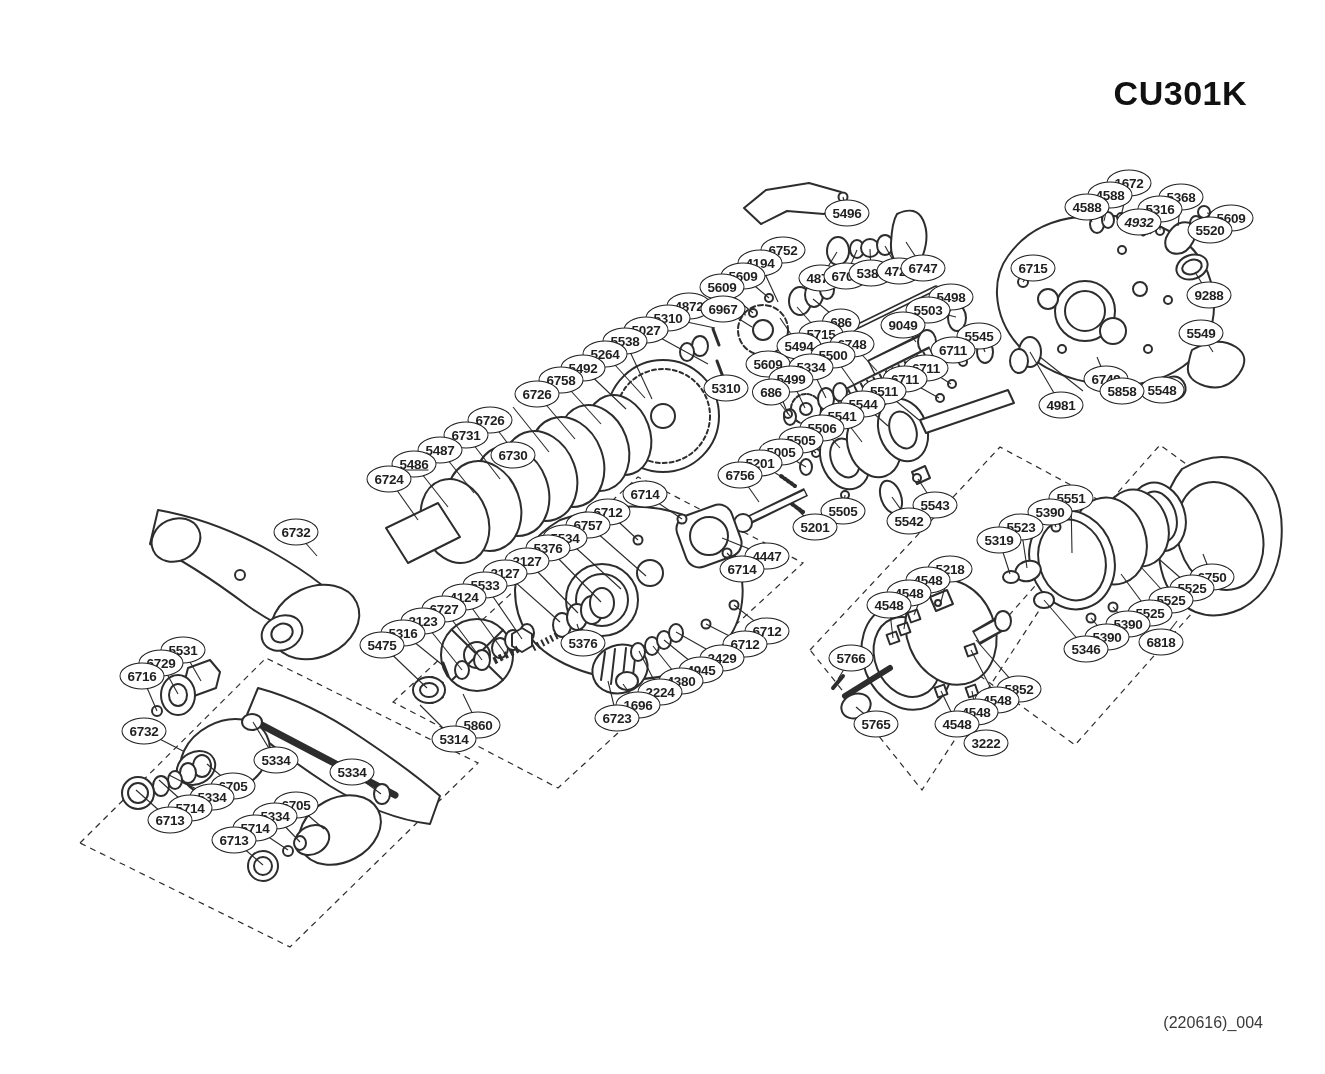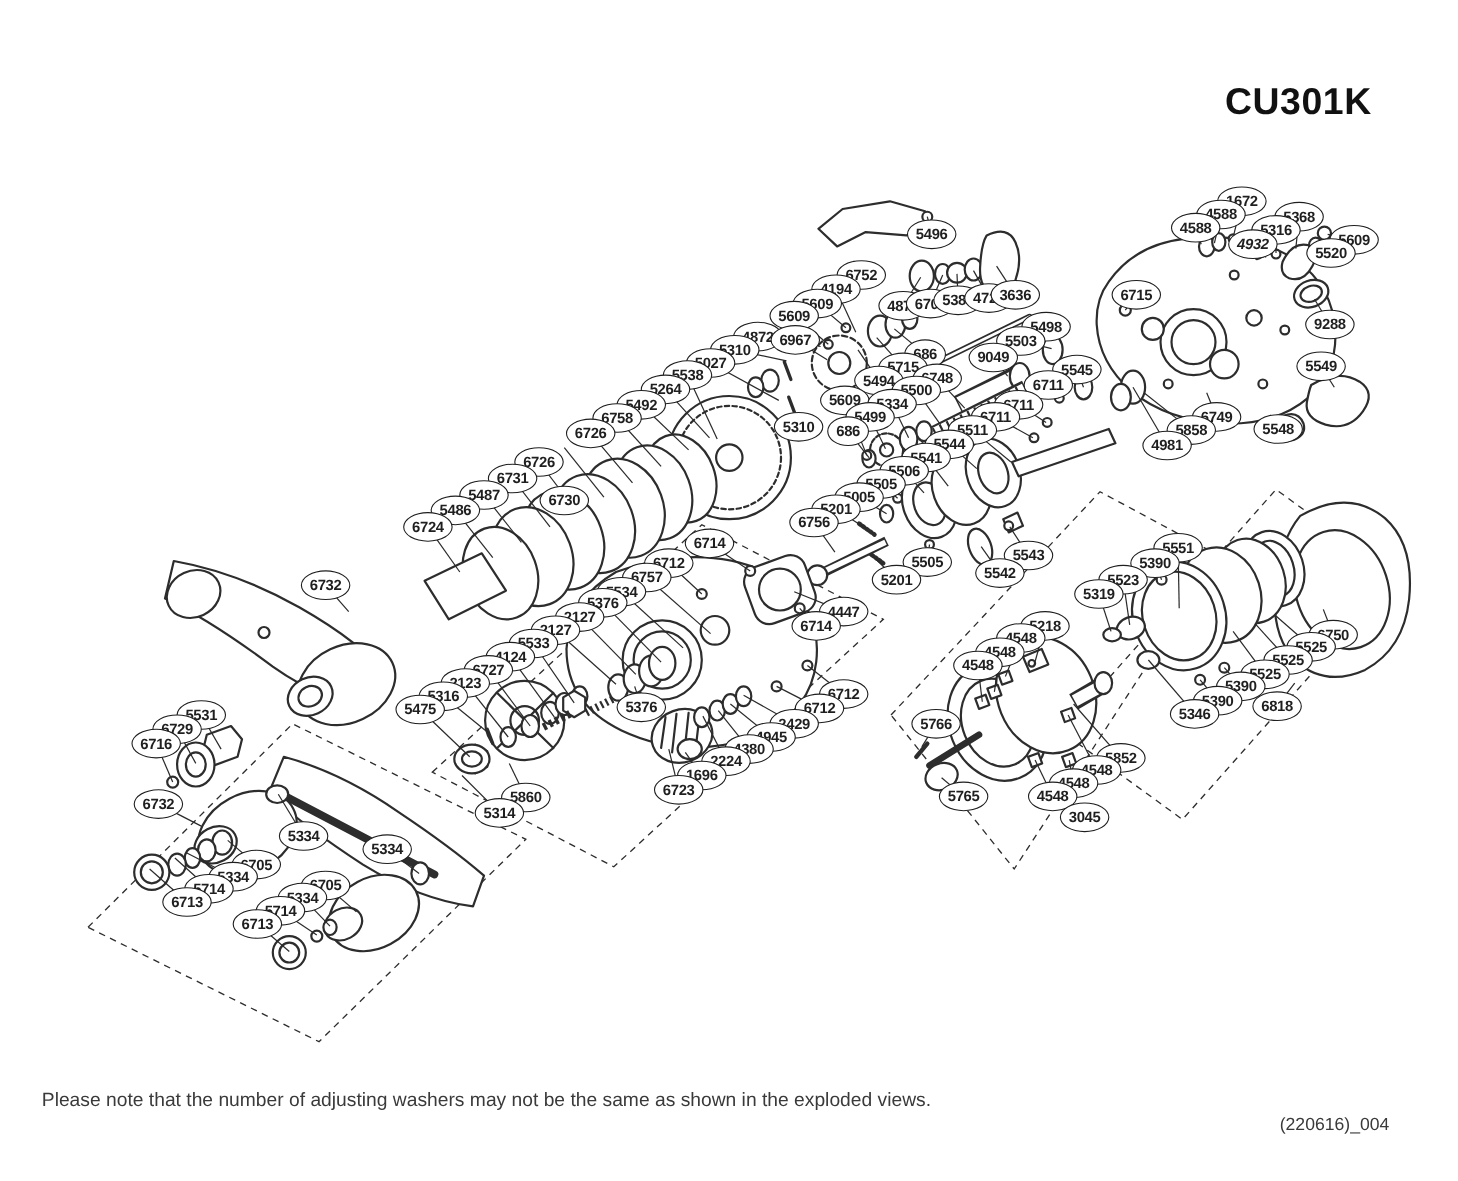--- a/index.html
+++ b/index.html
@@ -388,30 +388,30 @@
     <div class="callout" style="left: 1181px; top: 197px;">5368</div>
     <div class="callout" style="left: 1160px; top: 209px;">5316</div>
     <div class="callout" style="left: 1139px; top: 222px; font-style: italic;">4932</div>
     <div class="callout" style="left: 1231px; top: 218px;">5609</div>
     <div class="callout" style="left: 1210px; top: 230px;">5520</div>
     <div class="callout" style="left: 1209px; top: 295px;">9288</div>
     <div class="callout" style="left: 1033px; top: 268px;">6715</div>
     <div class="callout" style="left: 1201px; top: 333px;">5549</div>
     <div class="callout" style="left: 1162px; top: 390px;">5548</div>
     <div class="callout" style="left: 1106px; top: 379px;">6749</div>
-    <div class="callout" style="left: 1083px; top: 391px;">5858</div>
+    <div class="callout" style="left: 1122px; top: 391px;">5858</div>
     <div class="callout" style="left: 1061px; top: 405px;">4981</div>
     <div class="callout" style="left: 847px; top: 213px;">5496</div>
     <div class="callout" style="left: 783px; top: 250px; text-align: center;">6752</div>
     <div class="callout" style="left: 760px; top: 263px;">4194</div>
     <div class="callout" style="left: 821px; top: 278px;">4874</div>
     <div class="callout" style="left: 846px; top: 276px;">6701</div>
     <div class="callout" style="left: 871px; top: 273px;">5383</div>
     <div class="callout" style="left: 899px; top: 271px;">4729</div>
-    <div class="callout" style="left: 923px; top: 268px;">3636</div>
+    <div class="callout" style="left: 923px; top: 268px;">6747</div>
     <div class="callout" style="left: 951px; top: 297px;">5498</div>
     <div class="callout" style="left: 928px; top: 310px;">5503</div>
     <div class="callout" style="left: 903px; top: 325px;">9049</div>
     <div class="callout" style="left: 979px; top: 336px;">5545</div>
     <div class="callout" style="left: 953px; top: 350px;">6711</div>
     <div class="callout" style="left: 926px; top: 368px;">6711</div>
     <div class="callout" style="left: 905px; top: 379px;">6711</div>
     <div class="callout" style="left: 884px; top: 391px;">5511</div>
     <div class="callout" style="left: 863px; top: 404px;">5544</div>
     <div class="callout" style="left: 842px; top: 416px;">5541</div>
@@ -432,21 +432,21 @@
     <div class="callout" style="left: 646px; top: 330px;">5027</div>
     <div class="callout" style="left: 625px; top: 341px;">5538</div>
     <div class="callout" style="left: 605px; top: 354px;">5264</div>
     <div class="callout" style="left: 583px; top: 368px;">5492</div>
     <div class="callout" style="left: 561px; top: 380px;">6758</div>
     <div class="callout" style="left: 537px; top: 394px;">6726</div>
     <div class="callout" style="left: 513px; top: 407px; margin-top: 48px;">6730</div>
     <div class="callout" style="left: 490px; top: 420px;">6726</div>
     <div class="callout" style="left: 466px; top: 435px;">6731</div>
     <div class="callout" style="left: 440px; top: 450px;">5487</div>
-    <div class="callout" style="left: 414px; top: 464px;">5486</div>
+    <div class="callout" style="left: 414px; top: 464px; text-decoration: underline;">5486</div>
     <div class="callout" style="left: 389px; top: 479px;">6724</div>
     <div class="callout c3" style="left: 841px; top: 322px;">686</div>
     <div class="callout" style="left: 821px; top: 334px;">5715</div>
     <div class="callout" style="left: 799px; top: 346px;">5494</div>
     <div class="callout" style="left: 852px; top: 344px;">6748</div>
     <div class="callout" style="left: 833px; top: 355px;">5500</div>
     <div class="callout" style="left: 768px; top: 364px;">5609</div>
     <div class="callout" style="left: 811px; top: 367px;">5334</div>
     <div class="callout" style="left: 791px; top: 379px;">5499</div>
     <div class="callout c3" style="left: 771px; top: 392px;">686</div>
@@ -480,21 +480,21 @@
     <div class="callout" style="left: 851px; top: 658px;">5766</div>
     <div class="callout" style="left: 950px; top: 569px;">5218</div>
     <div class="callout" style="left: 928px; top: 580px;">4548</div>
     <div class="callout" style="left: 909px; top: 593px;">4548</div>
     <div class="callout" style="left: 889px; top: 605px;">4548</div>
     <div class="callout" style="left: 1019px; top: 689px;">5852</div>
     <div class="callout" style="left: 997px; top: 700px;">4548</div>
     <div class="callout" style="left: 976px; top: 712px;">4548</div>
     <div class="callout" style="left: 957px; top: 724px;">4548</div>
     <div class="callout" style="left: 876px; top: 724px;">5765</div>
-    <div class="callout" style="left: 986px; top: 743px;">3045</div>
+    <div class="callout" style="left: 986px; top: 743px;">3222</div>
     <div class="callout" style="left: 1071px; top: 498px;">5551</div>
     <div class="callout" style="left: 1050px; top: 512px;">5390</div>
     <div class="callout" style="left: 1021px; top: 527px;">5523</div>
     <div class="callout" style="left: 999px; top: 540px;">5319</div>
     <div class="callout" style="left: 1212px; top: 577px;">6750</div>
     <div class="callout" style="left: 1192px; top: 588px;">5525</div>
     <div class="callout" style="left: 1171px; top: 600px;">5525</div>
     <div class="callout" style="left: 1150px; top: 613px;">5525</div>
     <div class="callout" style="left: 1128px; top: 624px;">5390</div>
     <div class="callout" style="left: 1107px; top: 637px;">5390</div>
@@ -513,15 +513,14 @@
     <div class="callout" style="left: 352px; top: 772px;">5334</div>
     <div class="callout" style="left: 296px; top: 805px;">6705</div>
     <div class="callout" style="left: 275px; top: 816px;">5334</div>
     <div class="callout" style="left: 255px; top: 828px;">5714</div>
     <div class="callout" style="left: 234px; top: 840px;">6713</div>
   </div>
 
 <div class="page-title">CU301K</div>
 
 <div class="footer-note">
-  <div>Please note that the number of adjusting washers may not be the same as shown in the exploded views.</div>
 </div>
 <div class="doc-code">(220616)_004</div>
 
 </body></html>

